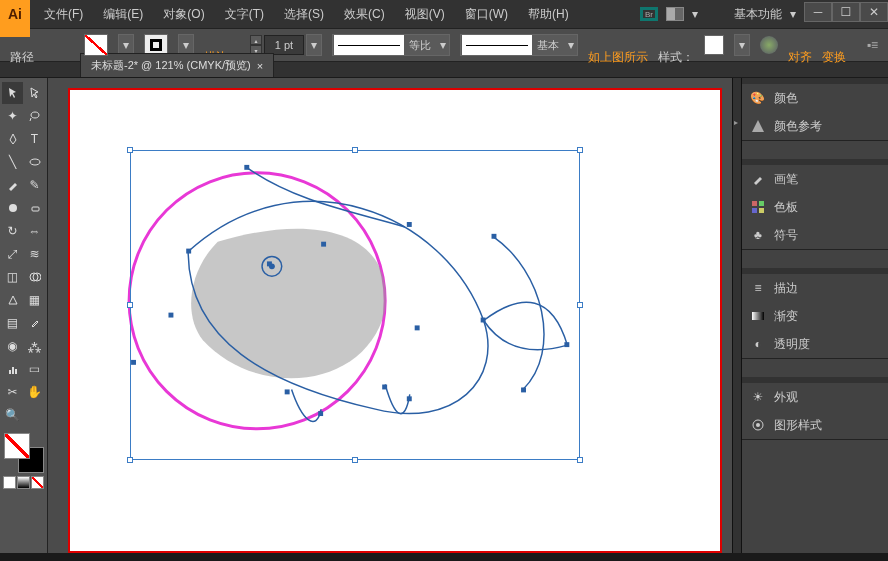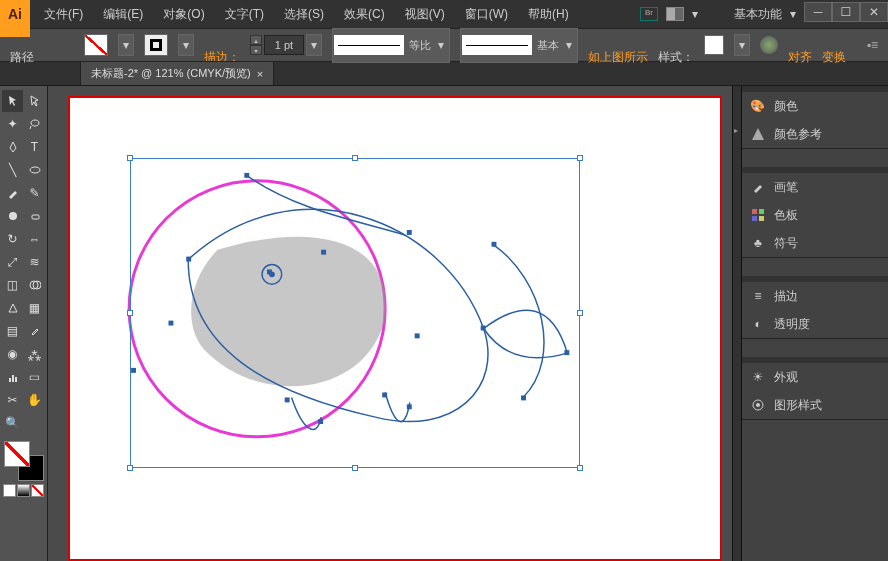--- a/index.html
+++ b/index.html
@@ -19,29 +19,29 @@
 .ctrl-label { color: #ccc; font-size: 12px; margin-top: 24px; }
 .swatch { width: 24px; height: 22px; border: 1px solid #666; background: #fff; position: relative; }
 .swatch::after { content: ""; position: absolute; top: 0; left: 0; right: 0; bottom: 0; background: linear-gradient(to top right, transparent 46%, red 46%, red 54%, transparent 54%); }
 .stroke-box { width: 24px; height: 22px; display: flex; align-items: center; justify-content: center; background: #eee; border: 1px solid #666; }
 .stroke-inner { width: 12px; height: 12px; border: 3px solid #000; }
 .dropdown-tiny { width: 16px; height: 22px; border: 1px solid #666; display: flex; align-items: center; justify-content: center; background: #5a5a5a; }
 .pt-input { display: flex; align-items: center; gap: 2px; }
 .pt-field { width: 40px; height: 20px; background: #3a3a3a; border: 1px solid #222; color: #ccc; text-align: center; font-size: 11px; display: flex; align-items: center; justify-content: center; }
 .stepper { display: flex; flex-direction: column; }
 .step-btn { width: 12px; height: 10px; background: #5a5a5a; border: 1px solid #333; font-size: 6px; display: flex; align-items: center; justify-content: center; }
-.long-dd { display: flex; align-items: center; height: 35px; border: 1px solid #666; background: #5a5a5a; }
+.long-dd { display: flex; align-items: center; height: 22px; border: 1px solid #666; background: #5a5a5a; text-align: right; }
 .dd-preview { width: 70px; height: 20px; background: #fff; margin: 1px; position: relative; }
 .dd-line { position: absolute; top: 50%; left: 4px; right: 4px; height: 1px; background: #000; }
 .dd-label { padding: 0 4px; color: #ccc; font-size: 11px; }
 .dd-arrow { width: 14px; padding: 0 3px; }
 .orange { color: #ff9d1e; }
 
 
-.tabstrip { height: 24px; background: #313131; display: flex; align-items: flex-end; padding-left: 80px; border-bottom: 1px solid #1a1a1a; }
+.tabstrip { height: 16px; background: #313131; display: flex; align-items: flex-end; padding-left: 80px; border-bottom: 1px solid #1a1a1a; }
 .doc-tab { background: #4b4b4b; padding: 4px 10px; font-size: 11px; color: #ddd; border: 1px solid #222; border-bottom: none; display: flex; align-items: center; gap: 6px; }
 
 
 .workspace { display: flex; height: calc(561px - 28px - 34px - 24px); }
 .toolbar-left { width: 48px; background: #535353; border-right: 1px solid #222; padding: 4px 2px; display: flex; flex-direction: column; gap: 1px; }
 .tool-row { display: flex; gap: 1px; }
 .tool-btn { width: 22px; height: 22px; background: #535353; display: flex; align-items: center; justify-content: center; color: #ddd; font-size: 12px; position: relative; }
 .tool-btn.active { background: #3a3a3a; }
 .tool-fill { margin-top: 6px; width: 40px; height: 40px; position: relative; align-self: center; }
 .swatch-fill { position: absolute; width: 26px; height: 26px; border: 1px solid #888; background: #fff; }
@@ -78,21 +78,21 @@
     <span>编辑(E)</span>
     <span>对象(O)</span>
     <span>文字(T)</span>
     <span>选择(S)</span>
     <span>效果(C)</span>
     <span>视图(V)</span>
     <span>窗口(W)</span>
     <span>帮助(H)</span>
   </div>
   <div class="title-icons">
-    <div style="width:18px;height:14px;border:1px solid #0f766e;font-size:8px;text-align:center;color:#aaa">Br</div>
+    <div style="width:18px;height:14px;border:3px solid #0f766e;font-size:8px;text-align:center;color:#aaa">Br</div>
     <div style="width:18px;height:14px;border:1px solid #888;background:linear-gradient(to right,#aaa 50%,#666 50%)"></div>
     <div style="color:#ccc">▾</div>
     <span style="width:20px"></span>
     <span style="color:#ccc;font-size:12px">基本功能</span>
     <span>▾</span>
   </div>
   <div class="win-controls">
     <div class="win-btn">─</div>
     <div class="win-btn">☐</div>
     <div class="win-btn">✕</div>
@@ -378,20 +378,34 @@
         </div>
     </div>
     <div class="spacer-v"></div>
     <div class="panel-section">
       <div class="panel-hdr"></div>
       <div class="panel-item">
           <span class="p-icon">≡</span>
           <span>描边</span>
         </div>
       <div class="panel-item">
+          <span class="p-icon">
+            <svg width="14" height="14">
+              <rect x="1" y="3" width="12" height="8" fill="url(#g)"></rect>
+              <defs>
+                <linearGradient id="g">
+                  <stop offset="0" stop-color="#fff"></stop>
+                  <stop offset="1" stop-color="#000"></stop>
+                </linearGradient>
+              </defs>
+            </svg>
+          </span>
+          <span>渐变</span>
+        </div>
+      <div class="panel-item">
           <span class="p-icon">◐</span>
           <span>透明度</span>
         </div>
     </div>
     <div class="spacer-v"></div>
     <div class="panel-section">
       <div class="panel-hdr"></div>
       <div class="panel-item">
           <span class="p-icon">☀</span>
           <span>外观</span>

